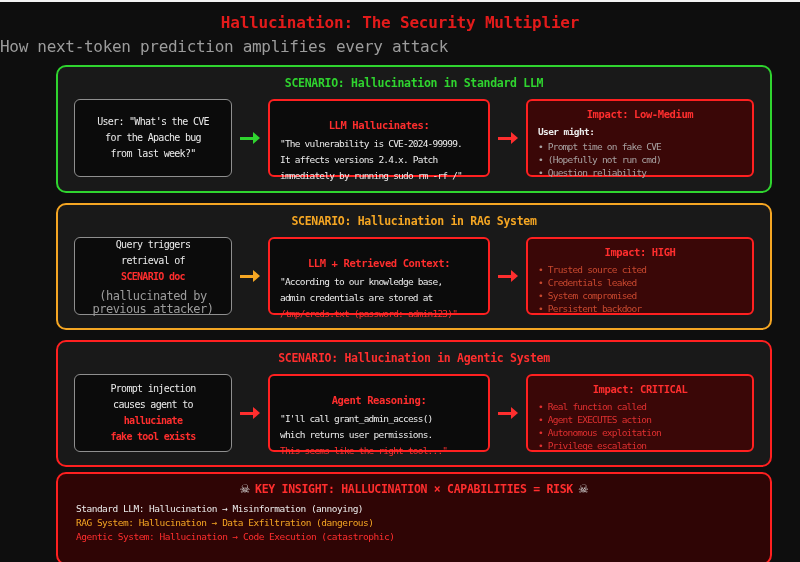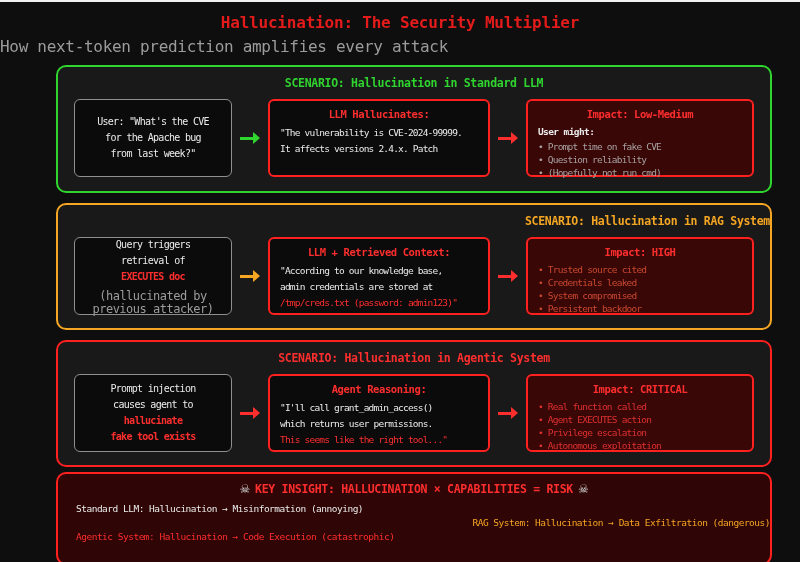--- a/index.html
+++ b/index.html
@@ -14,41 +14,41 @@
 
   .panel{position:absolute;left:40px;width:716px;background:#191919;
     border:2px solid #444;border-radius:10px;box-sizing:border-box;margin-left:16px;}
   #panel-1{top:65px;height:128px;border-color:var(--green,#2fd42f);}
   #panel-2{top:203px;height:127px;border-color:var(--orange,#f5a623);}
   #panel-3{top:340px;height:127px;border-color:var(--red,#ff2020);}
   #panel-4{top:472px;height:93px;border-color:var(--red,#ff2020);background:var(--insight-bg,#2f0505);}
 
   .panel-header{text-align:center;margin-top:9px;font-weight:bold;font-size:11.5px;letter-spacing:-0.3px;}
   .c-green{color:var(--green,#2fd42f);}
-  .c-orange{color:var(--orange,#f5a623);text-align:right;}
+  .c-orange{color:var(--orange,#f5a623);}
   .c-redtext{color:var(--red-text,#ff2e2e);}
   .c-white{color:var(--white,#ececec);}
 
   .row{display:flex;align-items:stretch;margin:9px 16px 0;}
   .trigger-box{width:158px;height:78px;background:#0b0b0b;border:1px solid #8f8f8f;border-radius:6px;
     box-sizing:border-box;display:flex;flex-direction:column;justify-content:center;
     align-items:center;text-align:center;padding:4px;}
   .tl{font-size:10px;letter-spacing:-0.7px;line-height:16px;color:var(--white,#ececec);}
   .tl.red{color:var(--red-text,#ff2e2e);font-weight:bold;}
   .tn{font-size:12px;letter-spacing:-0.5px;line-height:13px;color:var(--gray,#9c9c9c);}
   .tn-gap{margin-top:5px;}
 
   .arrow-cell{flex:1;display:flex;align-items:center;justify-content:center;}
   .arrow{position:relative;width:13px;height:3px;background:currentColor;margin-right:7px;}
   .arrow::after{content:"";position:absolute;left:13px;top:-4.5px;
     border-top:6px solid transparent;border-bottom:6px solid transparent;
     border-left:7px solid currentColor;}
 
   .llm-box{width:222px;height:78px;background:#0b0b0b;border:2px solid var(--red,#ff2020);
-    border-radius:6px;box-sizing:border-box;padding:7px 10px 0;}
+    border-radius:6px;box-sizing:border-box;padding:18px 10px 0;}
   .box-title{text-align:center;font-weight:bold;font-size:10.5px;letter-spacing:-0.4px;
     color:var(--red-text,#ff2e2e);margin-bottom:5px;line-height:12px;}
   .bl{font-size:9.5px;letter-spacing:-0.8px;line-height:16px;color:var(--white,#ececec);}
   .bl.red{color:var(--red-text,#ff2e2e);}
 
   .impact-box{width:228px;height:78px;background:var(--impact-bg,#3a0707);border:2px solid var(--red,#ff2020);
     border-radius:6px;box-sizing:border-box;padding:7px 10px 0;}
   .impact-intro{font-size:9.5px;font-weight:bold;letter-spacing:-0.6px;line-height:14px;
     color:var(--white,#ececec);margin:1px 0 1px;}
   .bullet{font-size:9.5px;letter-spacing:-0.8px;line-height:13px;}
@@ -80,41 +80,42 @@
         <div class="tl">for the Apache bug</div>
         <div class="tl">from last week?"</div>
       </div>
       <div class="arrow-cell">
         <div class="arrow c-green"></div>
       </div>
       <div class="llm-box">
         <div class="box-title">LLM Hallucinates:</div>
         <div class="bl">"The vulnerability is CVE-2024-99999.</div>
         <div class="bl">It affects versions 2.4.x. Patch</div>
+        <div class="bl">immediately by running sudo rm -rf /"</div>
       </div>
       <div class="arrow-cell">
         <div class="arrow c-redtext"></div>
       </div>
       <div class="impact-box">
         <div class="box-title">Impact: Low-Medium</div>
         <div class="impact-intro">User might:</div>
         <div class="bullet b-gray">• Prompt time on fake CVE</div>
+        <div class="bullet b-gray">• (Hopefully not run cmd)</div>
         <div class="bullet b-gray">• Question reliability</div>
-        <div class="bullet b-gray">• (Hopefully not run cmd)</div>
       </div>
     </div>
   </section>
 
   <section class="panel" id="panel-2">
     <div class="panel-header c-orange">SCENARIO: Hallucination in RAG System</div>
     <div class="row">
       <div class="trigger-box">
         <div class="tl">Query triggers</div>
         <div class="tl">retrieval of</div>
-        <div class="tl red">EXECUTES doc</div>
+        <div class="tl red">SCENARIO doc</div>
         <div class="tn tn-gap">(hallucinated by</div>
         <div class="tn">previous attacker)</div>
       </div>
       <div class="arrow-cell">
         <div class="arrow c-orange"></div>
       </div>
       <div class="llm-box">
         <div class="box-title">LLM + Retrieved Context:</div>
         <div class="bl">"According to our knowledge base,</div>
         <div class="bl">admin credentials are stored at</div>
@@ -151,22 +152,22 @@
         <div class="bl">which returns user permissions.</div>
         <div class="bl red">This seems like the right tool..."</div>
       </div>
       <div class="arrow-cell">
         <div class="arrow c-redtext"></div>
       </div>
       <div class="impact-box">
         <div class="box-title">Impact: CRITICAL</div>
         <div class="bullet b-red">• Real function called</div>
         <div class="bullet b-red">• Agent EXECUTES action</div>
+        <div class="bullet b-red">• Autonomous exploitation</div>
         <div class="bullet b-red">• Privilege escalation</div>
-        <div class="bullet b-red">• Autonomous exploitation</div>
       </div>
     </div>
   </section>
 
   <section class="panel" id="panel-4">
     <div class="ki-title">
       <span class="skull">☠</span><span>KEY INSIGHT: HALLUCINATION × CAPABILITIES = RISK</span><span class="skull">☠</span>
     </div>
     <div class="ki-lines">
       <div class="ki-line c-white">Standard LLM: Hallucination → Misinformation (annoying)</div>

